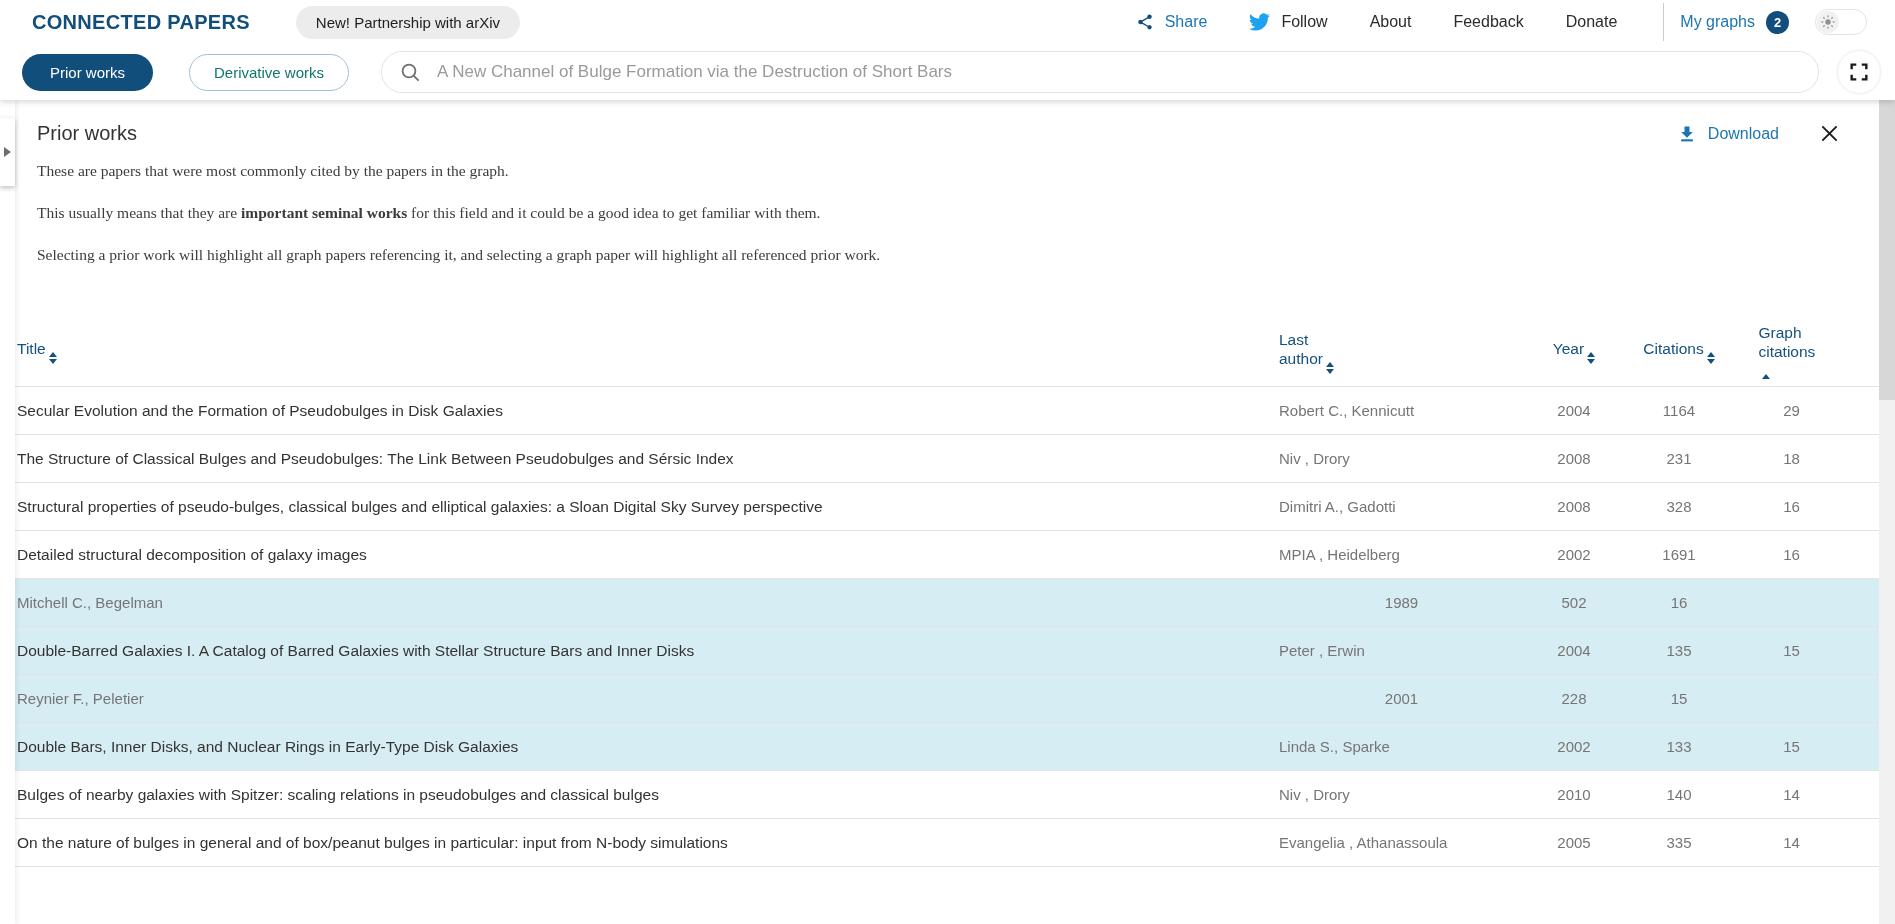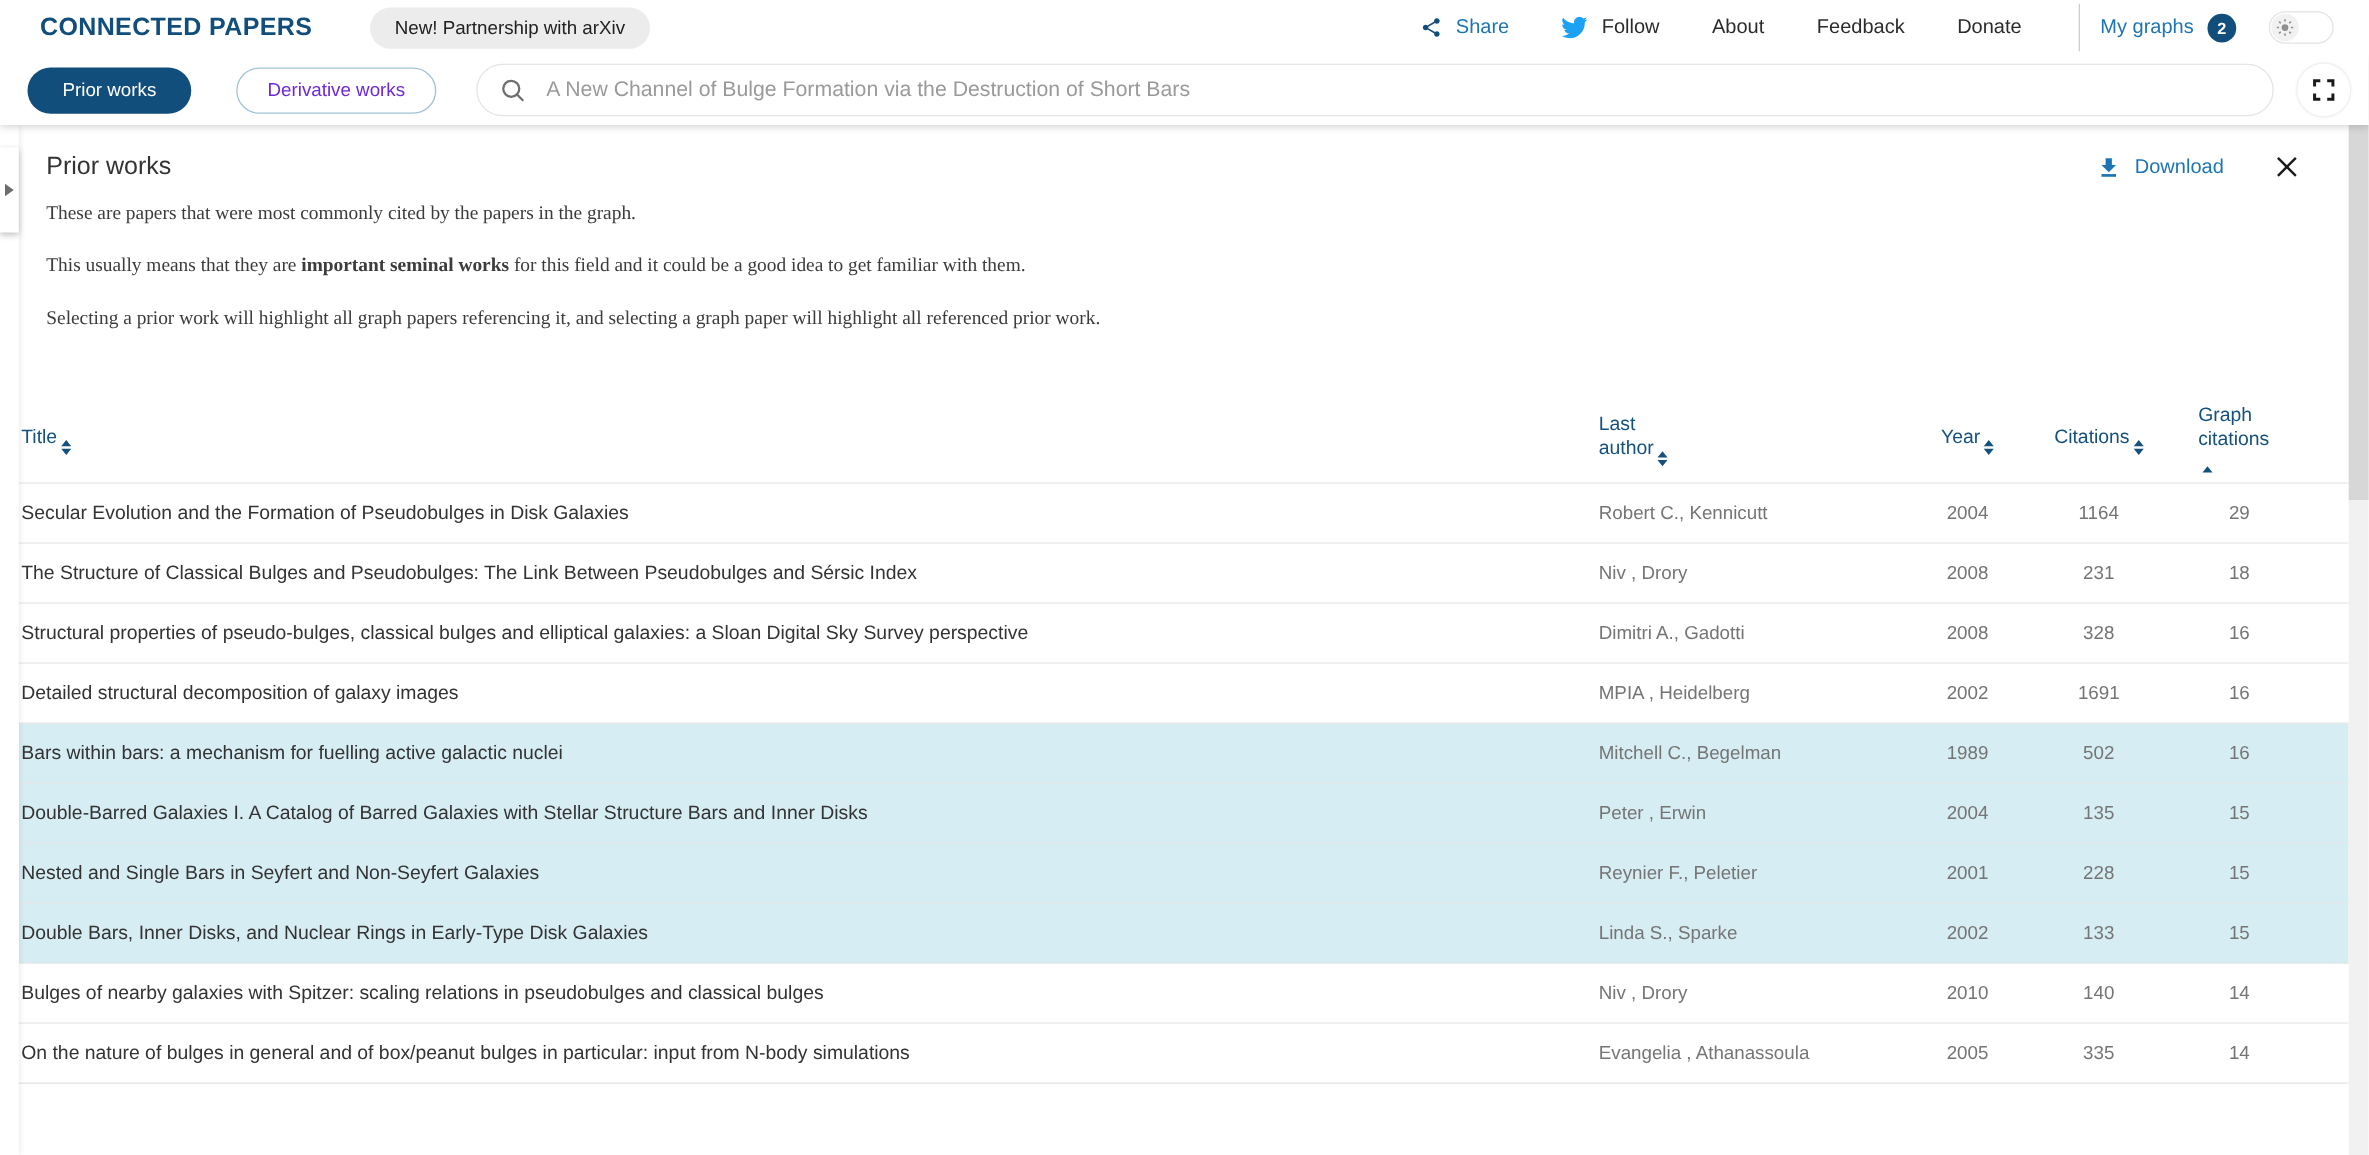--- a/index.html
+++ b/index.html
@@ -20,21 +20,21 @@
   .nav-item.blue { color:#1d75b3; }
   .v-divider { width:1px; height:38px; background:#ccc; margin:0 16px 0 4px; }
   .mygraphs { color:#1d75b3; font-size:16px; display:flex; align-items:center; gap:11px; margin-right:26px; cursor:pointer; }
   .badge { width:23px; height:23px; border-radius:50%; background:#124e7b; color:#fff; font-size:13px; display:flex; align-items:center; justify-content:center; font-weight:600; }
   .theme-toggle { width:52px; height:26px; border:1px solid #e3e3e3; border-radius:14px; margin-right:28px; position:relative; background:#fff; cursor:pointer; flex:none; }
   .knob { position:absolute; left:1px; top:1px; width:22px; height:22px; border-radius:50%; background:#f1f1f1; display:flex; align-items:center; justify-content:center; }
 
   
   .toolbar { height:56px; display:flex; align-items:center; padding:0 14px 0 22px; background:#fff; box-shadow:0 2px 6px rgba(0,0,0,.16); position:relative; z-index:20; }
   .btn-primary { background:#124e7b; color:#fff; border:none; border-radius:20px; padding:10px 28px; font-size:15px; font-weight:500; font-family:inherit; cursor:pointer; white-space:nowrap; }
-  .btn-outline { background:#fff; color:#6d28d9; border:1px solid #9fc1d6; border-radius:20px; padding:9px 24px; font-size:15px; font-family:inherit; margin-left:36px; cursor:pointer; white-space:nowrap; }
+  .btn-outline { background:#fff; color:#0f766e; border:1px solid #9fc1d6; border-radius:20px; padding:9px 24px; font-size:15px; font-family:inherit; margin-left:36px; cursor:pointer; white-space:nowrap; }
   .search { flex:1; height:42px; border:1px solid #e4e4e4; border-radius:22px; margin-left:32px; display:flex; align-items:center; padding:0 18px; gap:14px; background:#fff; }
   .search input { border:none; outline:none; flex:1; font-size:17px; color:#9a9a9a; font-family:inherit; background:transparent; }
   .fs-btn { width:44px; height:44px; border-radius:50%; border:1px solid #f0f0f0; background:#fff; margin-left:18px; display:flex; align-items:center; justify-content:center; cursor:pointer; box-shadow:0 0 3px rgba(0,0,0,.05); flex:none; }
 
   
   .content { height:824px; display:flex; background:#fff; position:relative; }
   .rail { width:15px; background:#fff; box-shadow:2px 0 4px rgba(0,0,0,.07); position:relative; z-index:5; flex:none; }
   .rail-tab { position:absolute; top:18px; left:0; width:15px; height:68px; background:#fff; display:flex; align-items:center; justify-content:center; box-shadow:0 2px 5px rgba(0,0,0,.25); cursor:pointer; }
   .caret-right { width:0; height:0; border-left:7px solid #6d6d6d; border-top:5px solid transparent; border-bottom:5px solid transparent; }
 
@@ -247,35 +247,33 @@
           <div class="cell-graph">16</div>
         </div>
           <div class="trow">
           <div class="cell-title">Detailed structural decomposition of galaxy images</div>
           <div class="cell-author">MPIA , Heidelberg</div>
           <div class="cell-year">2002</div>
           <div class="cell-cit">1691</div>
           <div class="cell-graph">16</div>
         </div>
           <div class="trow hl">
-          <div class="cell-title">Bars within bars: a mechanism for fuelling active galactic nuclei</div>
           <div class="cell-author">Mitchell C., Begelman</div>
           <div class="cell-year">1989</div>
           <div class="cell-cit">502</div>
           <div class="cell-graph">16</div>
         </div>
           <div class="trow hl">
           <div class="cell-title">Double-Barred Galaxies I. A Catalog of Barred Galaxies with Stellar Structure Bars and Inner Disks</div>
           <div class="cell-author">Peter , Erwin</div>
           <div class="cell-year">2004</div>
           <div class="cell-cit">135</div>
           <div class="cell-graph">15</div>
         </div>
           <div class="trow hl">
-          <div class="cell-title">Nested and Single Bars in Seyfert and Non-Seyfert Galaxies</div>
           <div class="cell-author">Reynier F., Peletier</div>
           <div class="cell-year">2001</div>
           <div class="cell-cit">228</div>
           <div class="cell-graph">15</div>
         </div>
           <div class="trow hl">
           <div class="cell-title">Double Bars, Inner Disks, and Nuclear Rings in Early-Type Disk Galaxies</div>
           <div class="cell-author">Linda S., Sparke</div>
           <div class="cell-year">2002</div>
           <div class="cell-cit">133</div>

